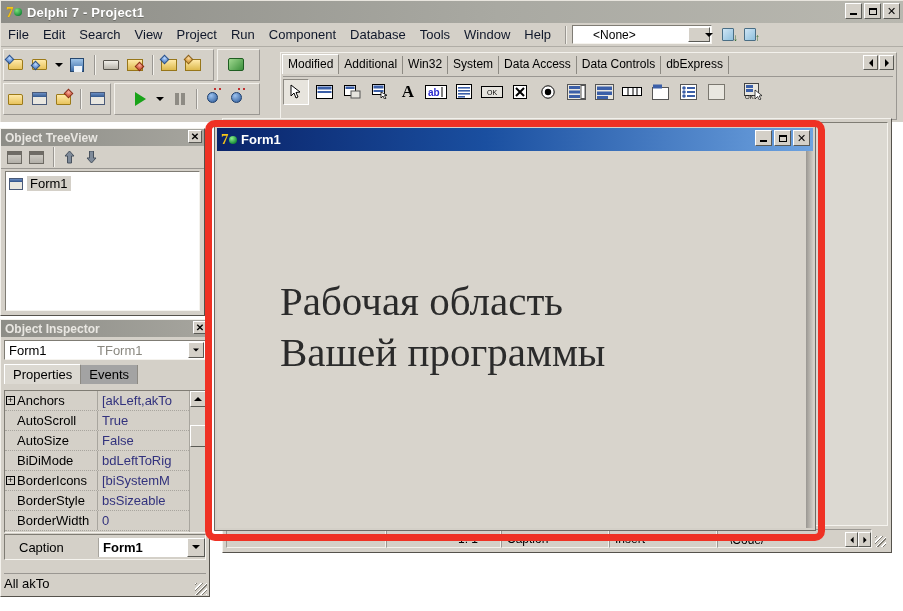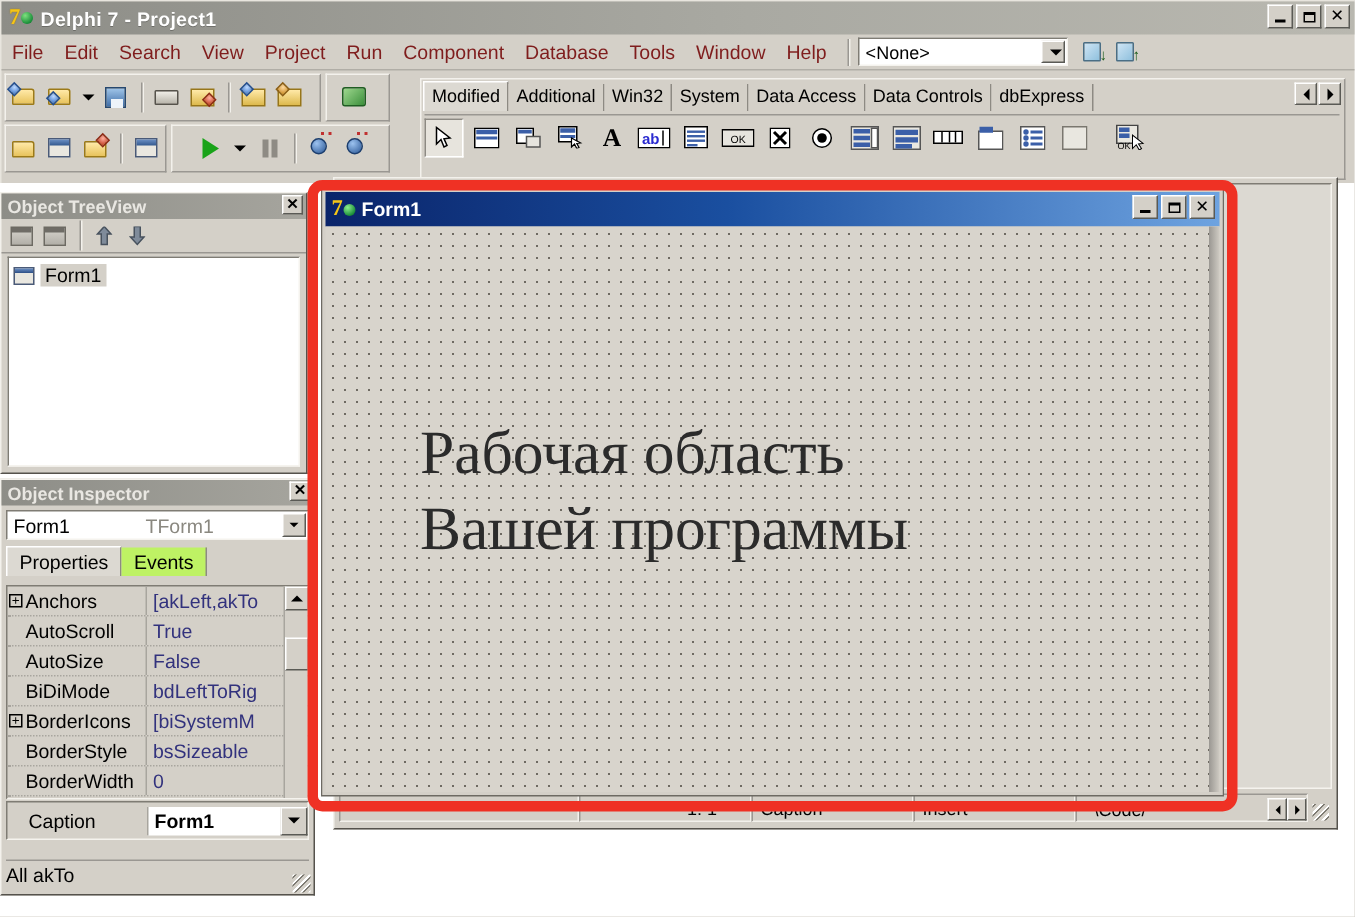--- a/index.html
+++ b/index.html
@@ -56,31 +56,31 @@
   .win-btn .m { width:7px; height:2px; background:#000; margin-top:5px; }
   .win-btn .mx { width:8px; height:7px; border:1px solid #000; border-top-width:2px; }
 
   
   #menu-bar {
     position:absolute; left:0; top:22px; width:903px; height:24px;
     display:flex; align-items:center;
     border-bottom:1px solid #b0ada6;
   }
   .menu-item {
-    padding:2px 7px; font:13px "Liberation Sans", sans-serif; color:#7f1d1d;
+    padding:2px 7px; font:13px "Liberation Sans", sans-serif; color:#0f172a;
     white-space:nowrap; cursor:default;
   }
   #menu-sep { width:1px; height:18px; margin:0 5px 0 7px;
     border-left:1px solid #9a9792; border-right:1px solid #f1efe9; }
   #project-combo {
     width:140px; height:19px; background:#fff;
     border:1px solid; border-color:#7f7c74 #f5f3ee #f5f3ee #7f7c74;
     display:flex; align-items:center; position:relative;
   }
-  #project-combo span { font:12px "Liberation Sans", sans-serif; padding-left:4px; }
+  #project-combo span { font:12px "Liberation Sans", sans-serif; padding-left:20px; }
   #project-combo .arrow {
     position:absolute; right:1px; top:1px; width:16px; height:15px;
     background:#d4d0c8; border:1px solid; border-color:#ffffff #5a5a55 #5a5a55 #ffffff;
     display:flex; align-items:center; justify-content:center;
   }
   .tri-down { width:0;height:0;border-left:4px solid transparent;border-right:4px solid transparent;border-top:4px solid #000; }
   .tri-up   { width:0;height:0;border-left:4px solid transparent;border-right:4px solid transparent;border-bottom:4px solid #000; }
   .tri-left { width:0;height:0;border-top:4px solid transparent;border-bottom:4px solid transparent;border-right:4px solid #000; }
   .tri-right{ width:0;height:0;border-top:4px solid transparent;border-bottom:4px solid transparent;border-left:4px solid #000; }
 
@@ -210,21 +210,21 @@
     border:1px solid; border-color:#7f7c74 #f5f3ee #f5f3ee #7f7c74;
     display:flex; align-items:center; position:relative;
   }
   #oi-combo .name { font:13px "Liberation Sans",sans-serif; padding-left:4px; }
   #oi-combo .cls  { position:absolute; left:92px; color:#8a8880; font:13px "Liberation Sans",sans-serif; }
   #oi-combo .arrow { position:absolute; right:1px; top:1px; width:16px;height:16px;background:#d4d0c8;
     border:1px solid; border-color:#ffffff #5a5a55 #5a5a55 #ffffff;
     display:flex;align-items:center;justify-content:center; }
   #oi-tabs { margin:4px 0 0 3px; height:20px; display:flex; align-items:flex-end; }
   .oi-tab { height:19px; padding:2px 8px 0 8px; font:13px "Liberation Sans",sans-serif;
-    background:#bef264; border-right:1px solid #8d8a83; }
+    background:#a3a3a3; border-right:1px solid #8d8a83; }
   .oi-tab.active { background:#dcd9d2; border-top:1px solid #fff; border-left:1px solid #fff; height:20px; }
   #oi-grid {
     position:absolute; left:3px; top:70px; right:3px; height:143px;
     border:1px solid; border-color:#7f7c74 #f5f3ee #f5f3ee #7f7c74;
     background:#d4d0c8; overflow:hidden;
   }
   .oi-row { display:flex; height:20px; align-items:center;
             border-bottom:1px dotted #a8a59e; }
   .oi-name { width:93px; flex:none; display:flex; align-items:center;
       font:13px "Liberation Sans",sans-serif; color:#000; overflow:hidden; white-space:nowrap;

